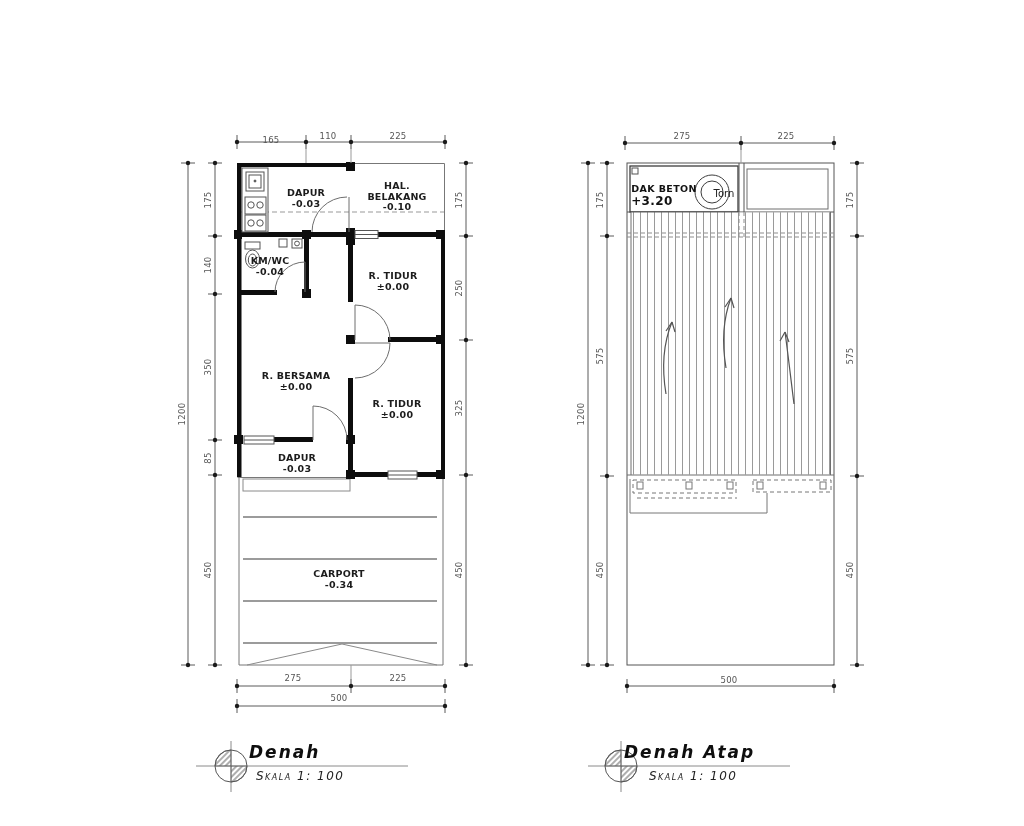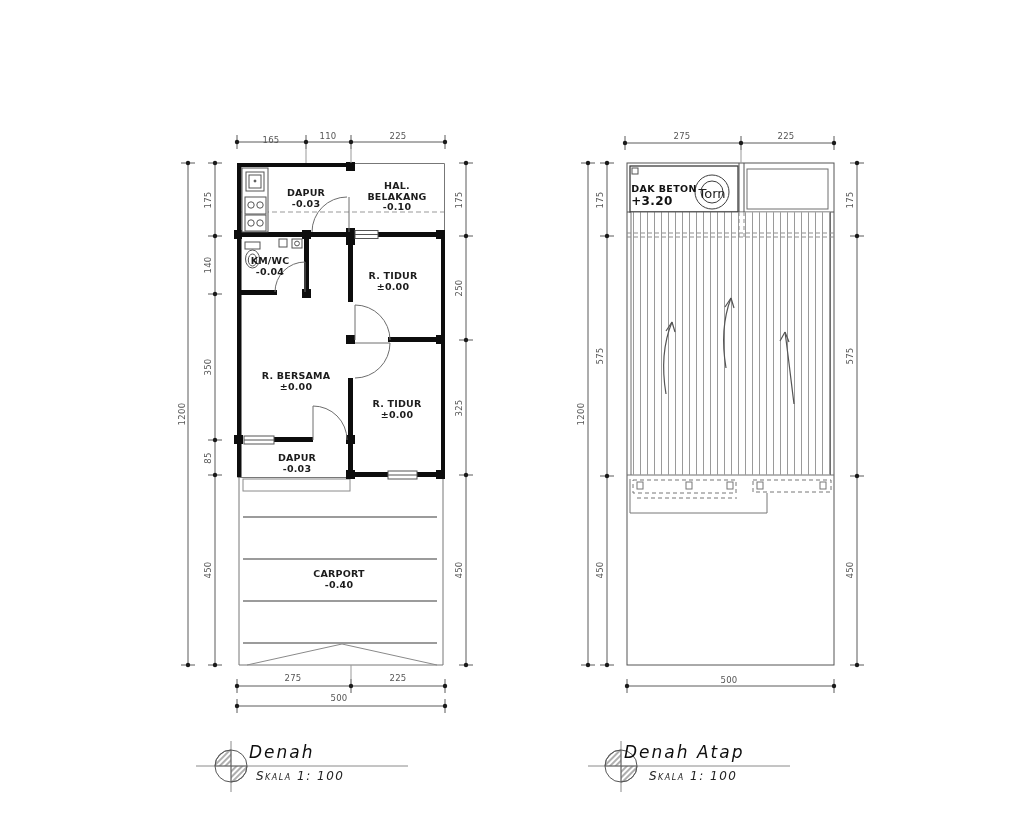--- a/index.html
+++ b/index.html
@@ -8,22 +8,22 @@
   #linework{position:absolute;left:0;top:0;}
   .lbl{position:absolute;transform:translate(-50%,-50%);text-align:center;white-space:nowrap;
        color:#1c1c1c;font-size:9.5px;font-weight:600;line-height:11px;letter-spacing:.2px;}
   .lbl span{display:block;}
   .dim{position:absolute;transform:translate(-50%,-50%);color:#555;font-size:8.5px;
        font-weight:400;white-space:nowrap;letter-spacing:.3px;}
   .dim.v{transform:translate(-50%,-50%) rotate(-90deg);}
   .slab{position:absolute;transform:translate(-50%,-50%);text-align:left;white-space:nowrap;
         color:#111;font-size:9.5px;font-weight:700;letter-spacing:.4px;}
   .slab small{display:block;font-size:12px;font-weight:700;}
-  .tank{position:absolute;transform:translate(-50%,-50%);color:#222;font-size:13px;font-weight:400;}
-  .title{position:absolute;color:#0e0e0e;font-size:17px;font-weight:400;font-style:italic;
+  .tank{position:absolute;transform:translate(-50%,-50%);color:#222;font-size:10px;font-weight:400;margin-left:12px;}
+  .title{position:absolute;color:#0e0e0e;font-size:17px;font-weight:700;font-style:italic;
          letter-spacing:2px;white-space:nowrap;}
   .scale{position:absolute;color:#222;font-size:12px;font-style:italic;font-variant:small-caps;
          letter-spacing:1.5px;white-space:nowrap;}
 </style>
 </head>
 <body>
 
 <div id="canvas">
 
 <svg id="linework" width="1024" height="826" viewBox="0 0 1024 826">
@@ -308,21 +308,21 @@
 <div class="lbl" style="left:397px;top:409px">
   <span>R. TIDUR</span>
   <span>±0.00</span>
 </div>
 <div class="lbl" style="left:297px;top:463px">
   <span>DAPUR</span>
   <span>-0.03</span>
 </div>
 <div class="lbl" style="left:339px;top:579px">
   <span>CARPORT</span>
-  <span>-0.40</span>
+  <span>-0.34</span>
 </div>
 
 <span class="dim" style="left:271px;top:140px">165</span>
 <span class="dim" style="left:328px;top:136px">110</span>
 <span class="dim" style="left:398px;top:136px">225</span>
 <span class="dim v" style="left:182px;top:414px">1200</span>
 <span class="dim v" style="left:208px;top:200px">175</span>
 <span class="dim v" style="left:208px;top:265px">140</span>
 <span class="dim v" style="left:208px;top:367px">350</span>
 <span class="dim v" style="left:208px;top:458px">85</span>

